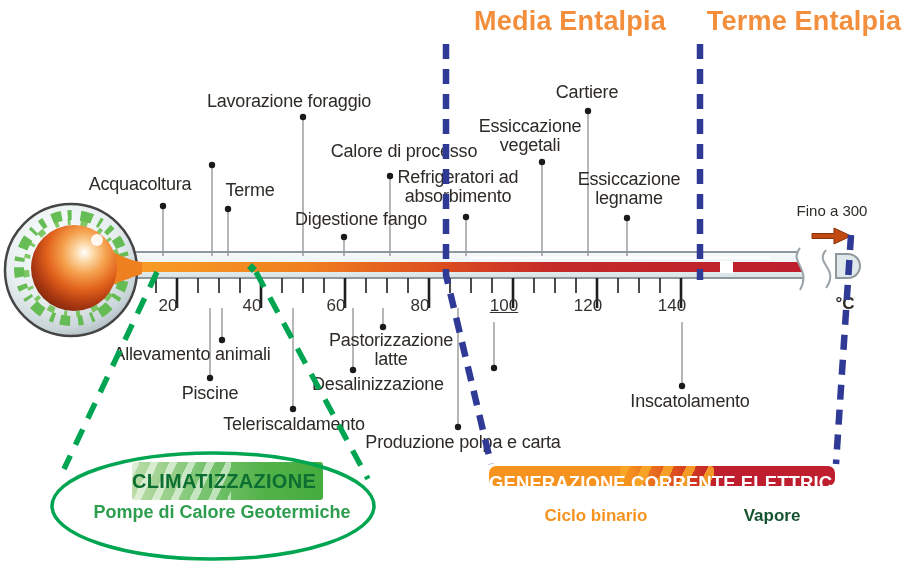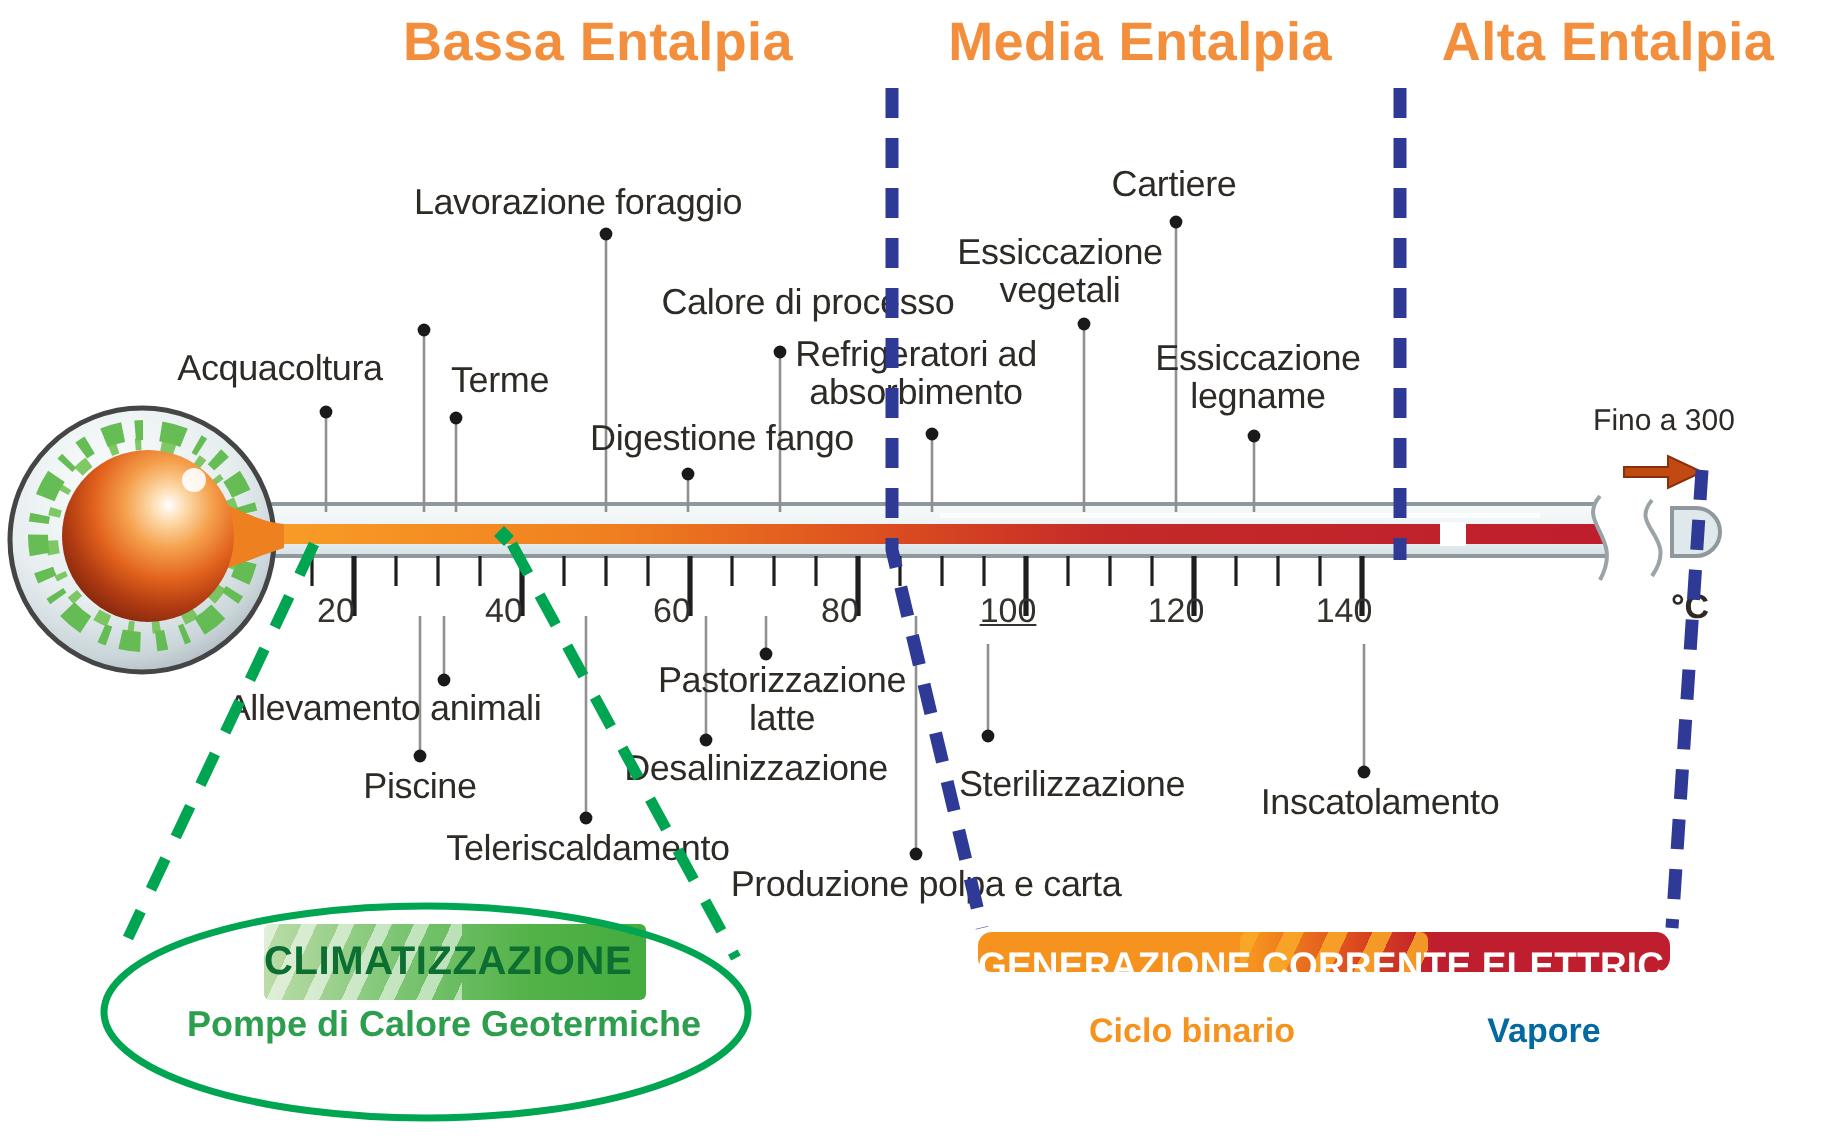--- a/index.html
+++ b/index.html
@@ -58,21 +58,21 @@
     background:repeating-linear-gradient(115deg,rgba(250,170,40,.85) 0 9px,rgba(250,170,40,0) 9px 20px);
     border-radius:4px;
   }
   .gen-box span{position:relative;}
   .zone-sub-orange{
     position:absolute;transform:translateX(-50%);
     font-size:17px;font-weight:600;color:#F6921E;white-space:nowrap;
   }
   .zone-sub-red{
     position:absolute;transform:translateX(-50%);
-    font-size:17px;font-weight:600;color:#0369a1;white-space:nowrap;
+    font-size:17px;font-weight:600;color:#14532d;white-space:nowrap;
   }
 </style>
 </head>
 <body>
 
 <div class="canvas">
 
   <svg id="art" width="912" height="574" viewBox="0 0 912 574">
     <defs>
       <radialGradient id="bulbGlass" cx="40%" cy="30%" r="80%">
@@ -199,42 +199,40 @@
     <div class="clima-box">
       <span>CLIMATIZZAZIONE</span>
     </div>
     <div class="clima-sub" style="left:222px;top:502px">Pompe di Calore Geotermiche</div>
 
     <div class="gen-box">
       <span>GENERAZIONE CORRENTE ELETTRICA</span>
     </div>
     <div class="zone-sub-orange" style="left:596px;top:506px">Ciclo binario</div>
     <div class="zone-sub-red" style="left:772px;top:506px">Vapore</div>
-  <div class="enthalpy-header" style="left: 299px; top: 6px;">Bassa Entalpia</div>
       <div class="enthalpy-header" style="left: 570px; top: 6px;">Media Entalpia</div>
-      <div class="enthalpy-header" style="left: 804px; top: 6px;">Alta Entalpia</div>
+      <div class="enthalpy-header" style="left: 804px; top: 6px;">Terme Entalpia</div>
       <div class="app-label" style="left: 140px; top: 175px;">Acquacoltura</div>
       <div class="app-label" style="left: 250px; top: 181px;">Terme</div>
       <div class="app-label" style="left: 289px; top: 92px;">Lavorazione foraggio</div>
       <div class="app-label" style="left: 404px; top: 142px;">Calore di processo</div>
       <div class="app-label" style="left: 361px; top: 210px;">Digestione fango</div>
       <div class="app-label" style="left: 458px; top: 168px;">Refrigeratori ad
 absorbimento</div>
       <div class="app-label" style="left: 530px; top: 117px;">Essiccazione
 vegetali</div>
       <div class="app-label" style="left: 587px; top: 83px; text-align: right;">Cartiere</div>
       <div class="app-label" style="left: 629px; top: 170px;">Essiccazione
 legname</div>
       <div class="app-label" style="left: 192px; top: 345px;">Allevamento animali</div>
       <div class="app-label" style="left: 210px; top: 384px;">Piscine</div>
       <div class="app-label" style="left: 294px; top: 415px;">Teleriscaldamento</div>
       <div class="app-label" style="left: 391px; top: 331px;">Pastorizzazione
 latte</div>
       <div class="app-label" style="left: 378px; top: 375px;">Desalinizzazione</div>
-      <div class="app-label" style="left: 536px; top: 383px;">Sterilizzazione</div>
       <div class="app-label" style="left: 463px; top: 433px;">Produzione polpa e carta</div>
       <div class="app-label" style="left: 690px; top: 392px;">Inscatolamento</div>
       <div class="scale-number" style="left: 168px; top: 296px;">20</div>
       <div class="scale-number" style="left: 252px; top: 296px;">40</div>
       <div class="scale-number" style="left: 336px; top: 296px;">60</div>
       <div class="scale-number" style="left: 420px; top: 296px;">80</div>
       <div class="scale-number" style="left: 504px; top: 296px; text-decoration: underline;">100</div>
       <div class="scale-number" style="left: 588px; top: 296px;">120</div>
       <div class="scale-number" style="left: 672px; top: 296px;">140</div>
     </div>

